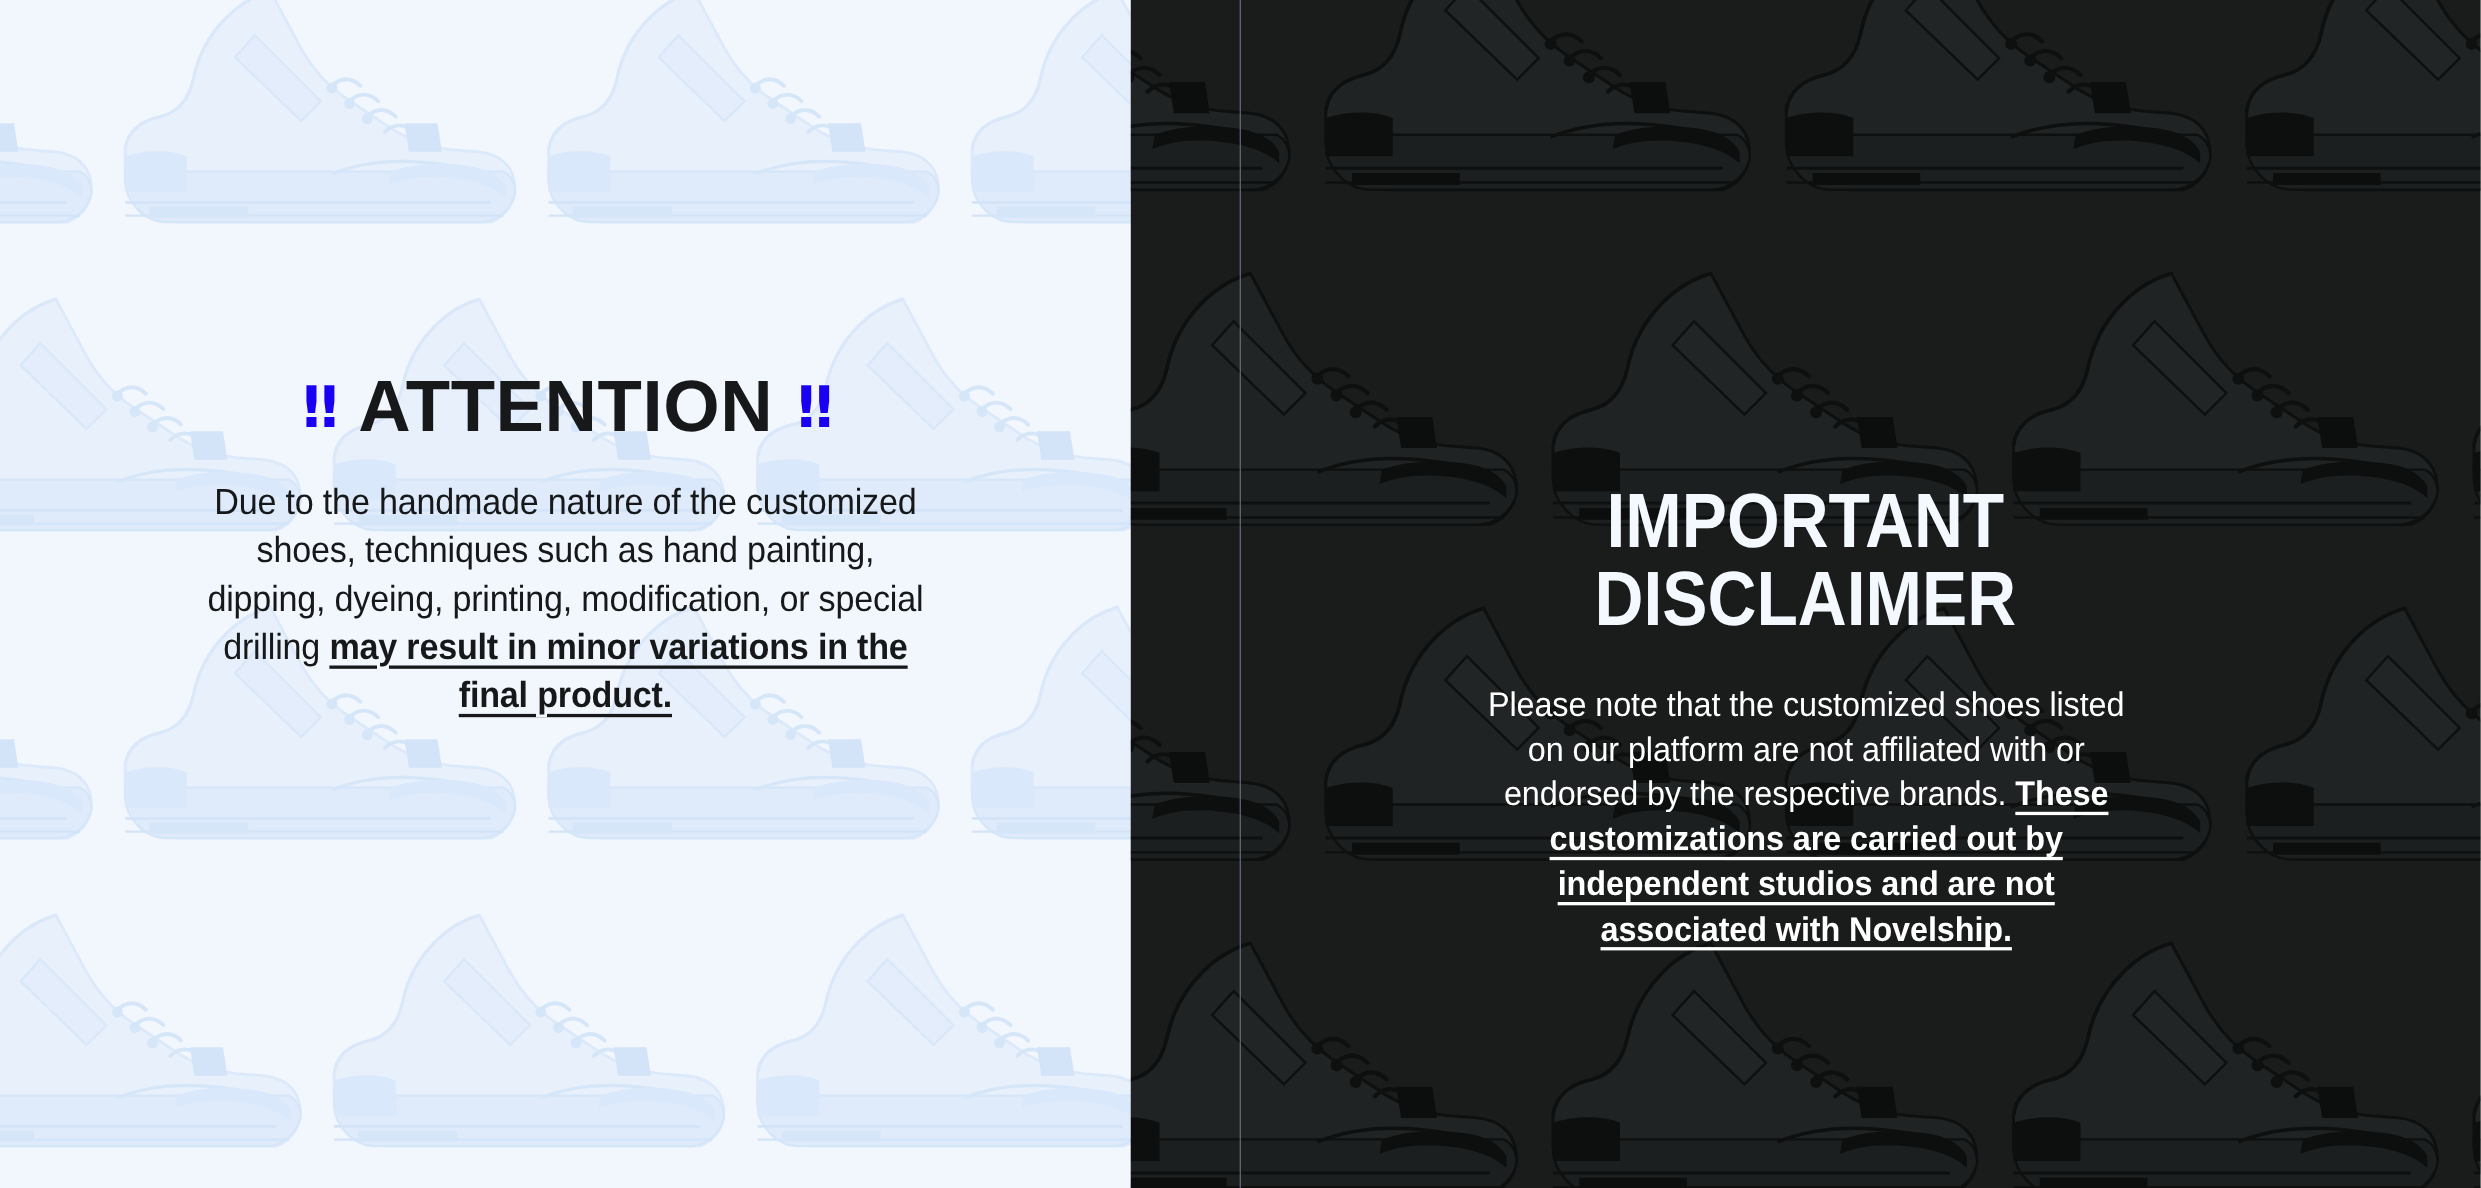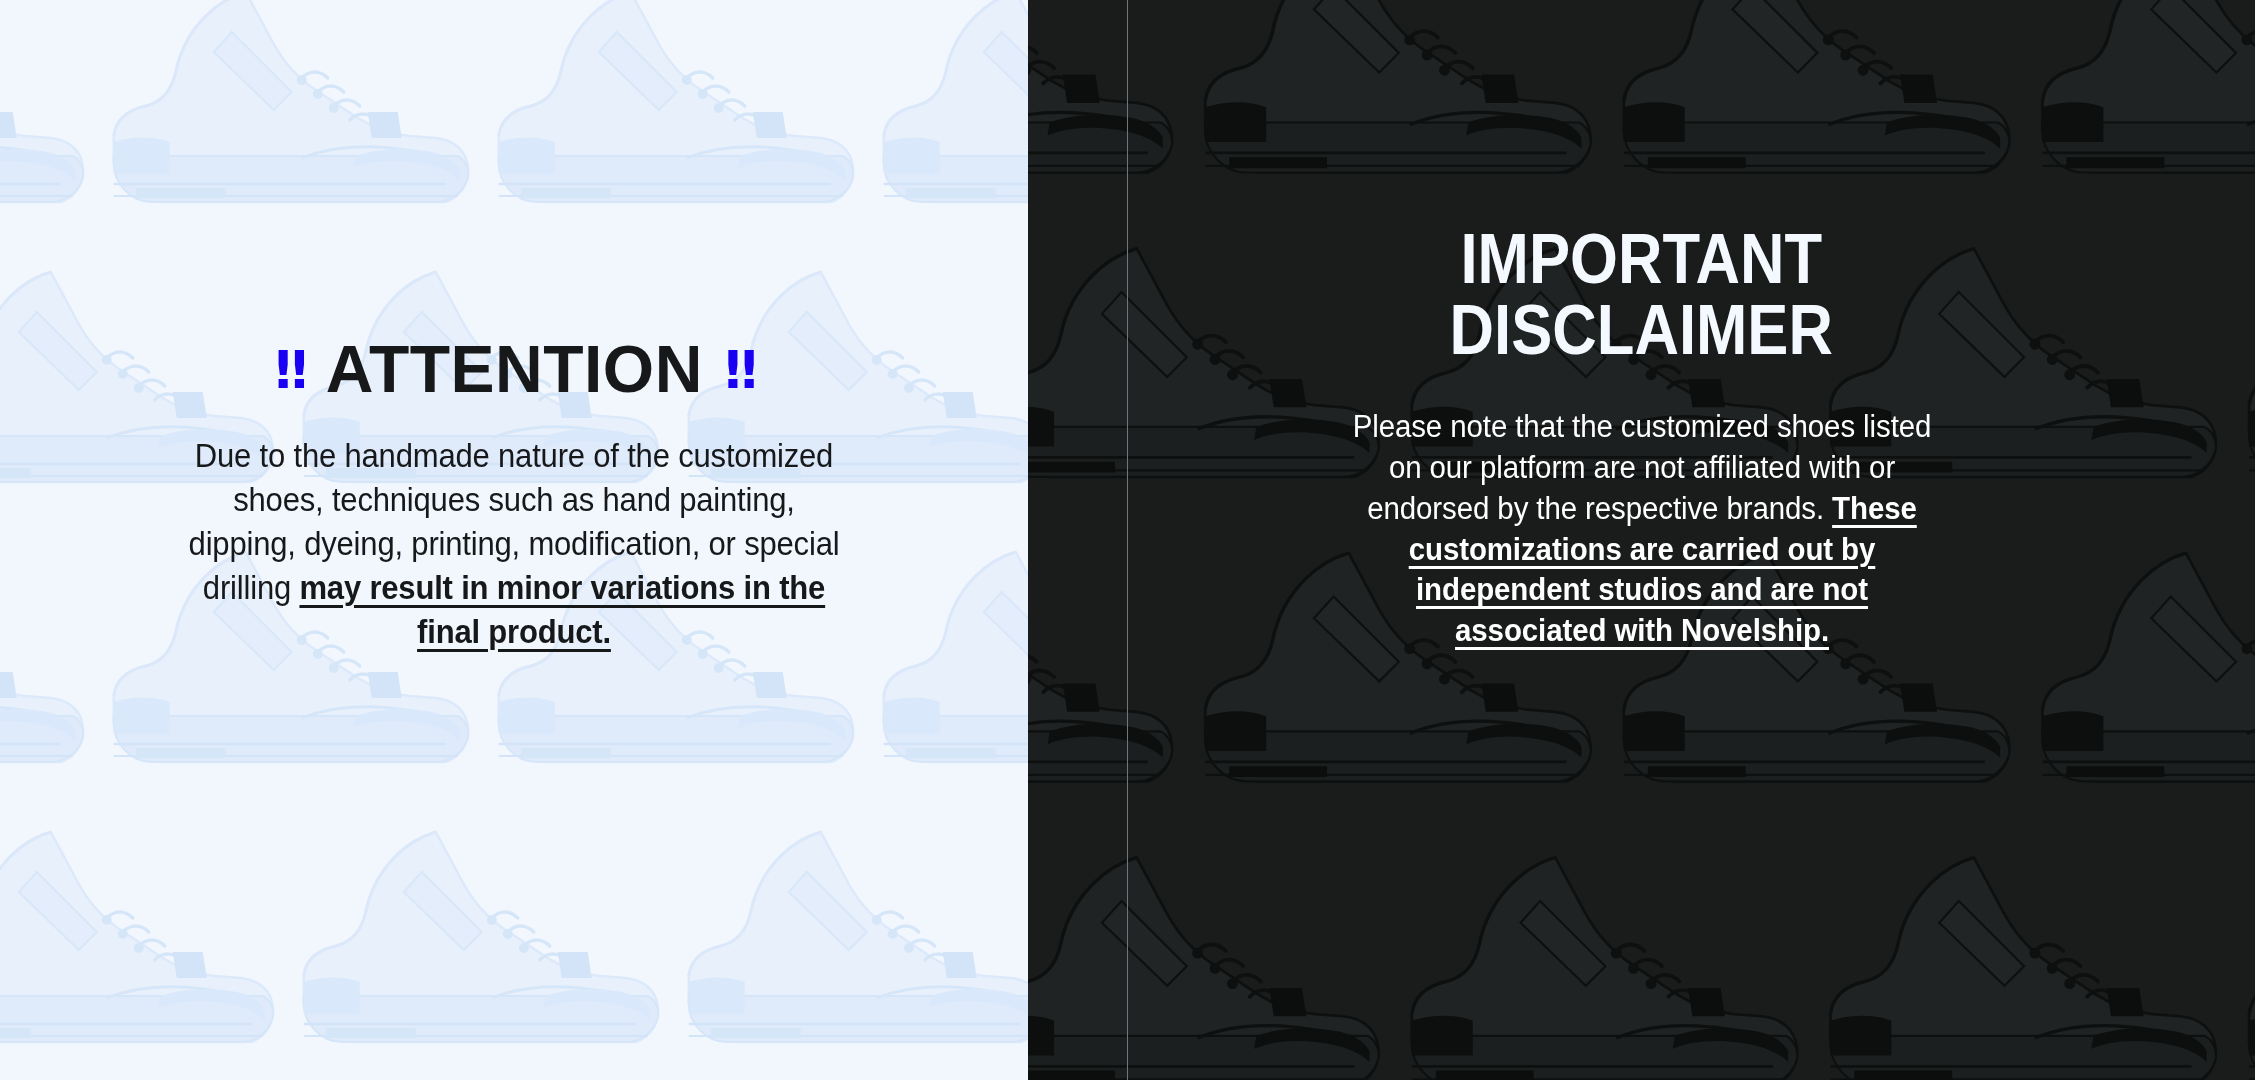--- a/index.html
+++ b/index.html
@@ -21,21 +21,21 @@
 
   .panel {
     position: relative;
     width: 1127px;
     height: 1080px;
     overflow: hidden;
     display: flex;
     align-items: flex-start;
     justify-content: center;
   }
-  .panel.right { width: 1344px; }
+  .panel.right { width: 1344px; align-items: center; }
 
   .panel-bg {
     position: absolute;
     inset: 0;
     z-index: 0;
     pointer-events: none;
   }
   .panel-bg svg { display:block; width:100%; height:100%; }
 
   .panel-content {

